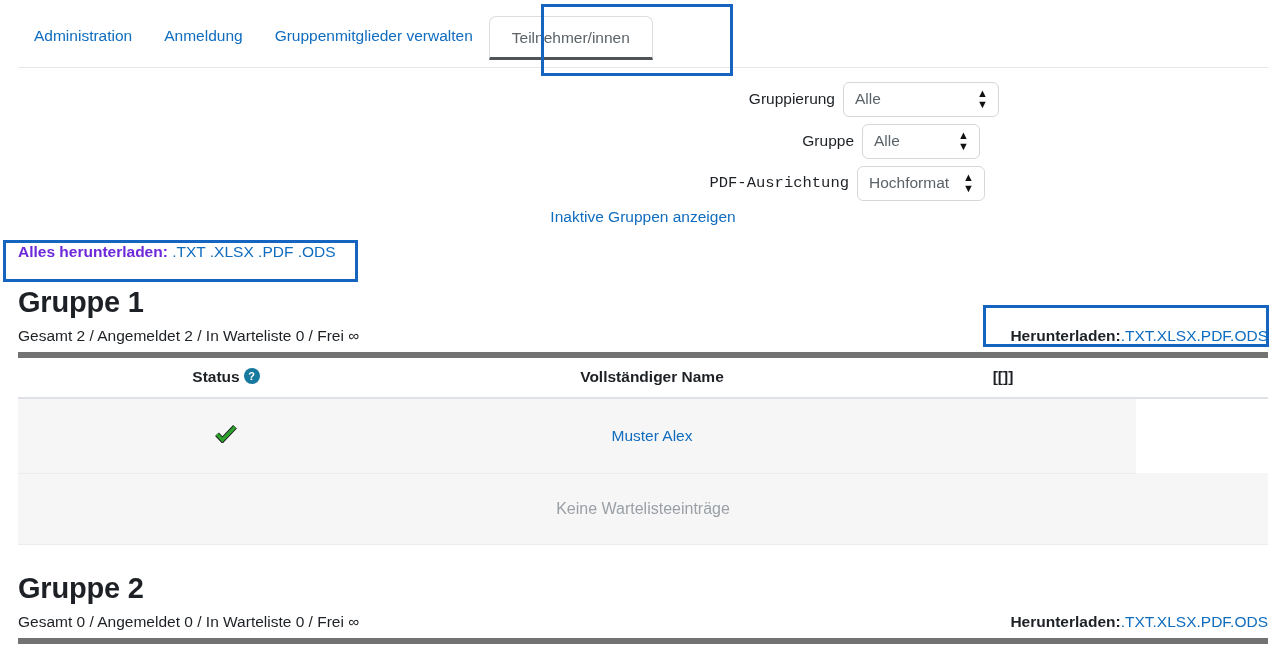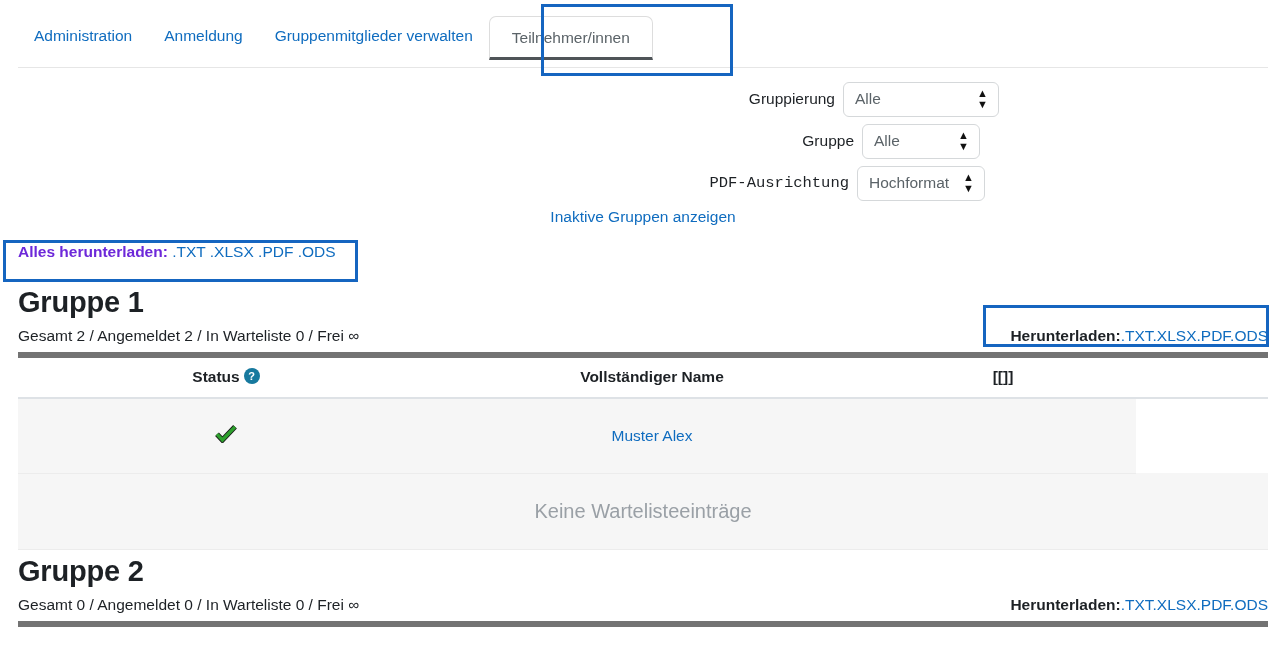--- a/index.html
+++ b/index.html
@@ -231,27 +231,27 @@
   .check {
     display: inline-block;
     line-height: 1;
   }
   .empty-row td {
     background: #f6f6f6;
     color: #9aa0a6;
     text-align: center;
     padding: 20px 8px;
     border-bottom: none;
-    font-size: 20px;
+    font-size: 16px;
   }
   .bracket-head {
     font-weight: 700;
     color: #1d2125;
   }
-  .g2-wrap { margin-top: 6px; }
+  .g2-wrap { margin-top: 28px; }
 </style>
 </head>
 <body>
 
 <div class="tabbar">
   <div class="tabs">
     <div class="tab">
       <span>Administration</span>
     </div>
     <div class="tab">

